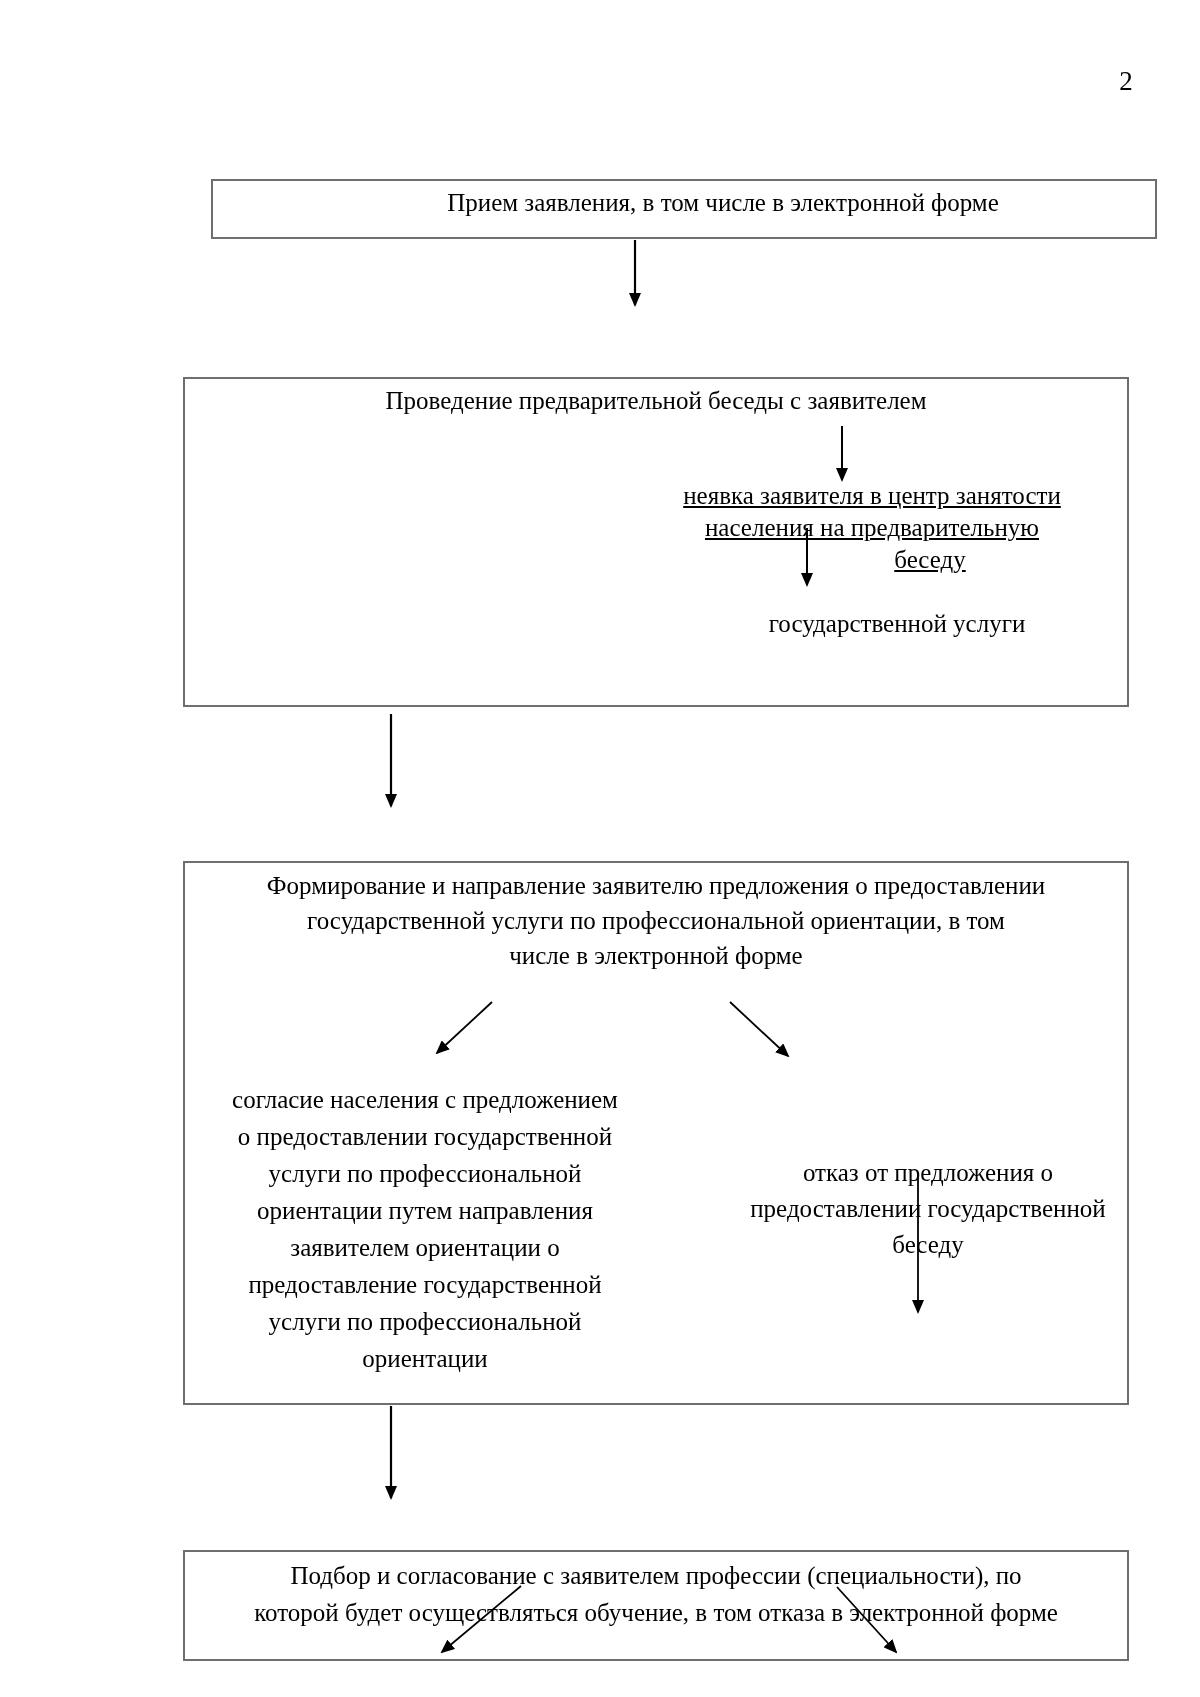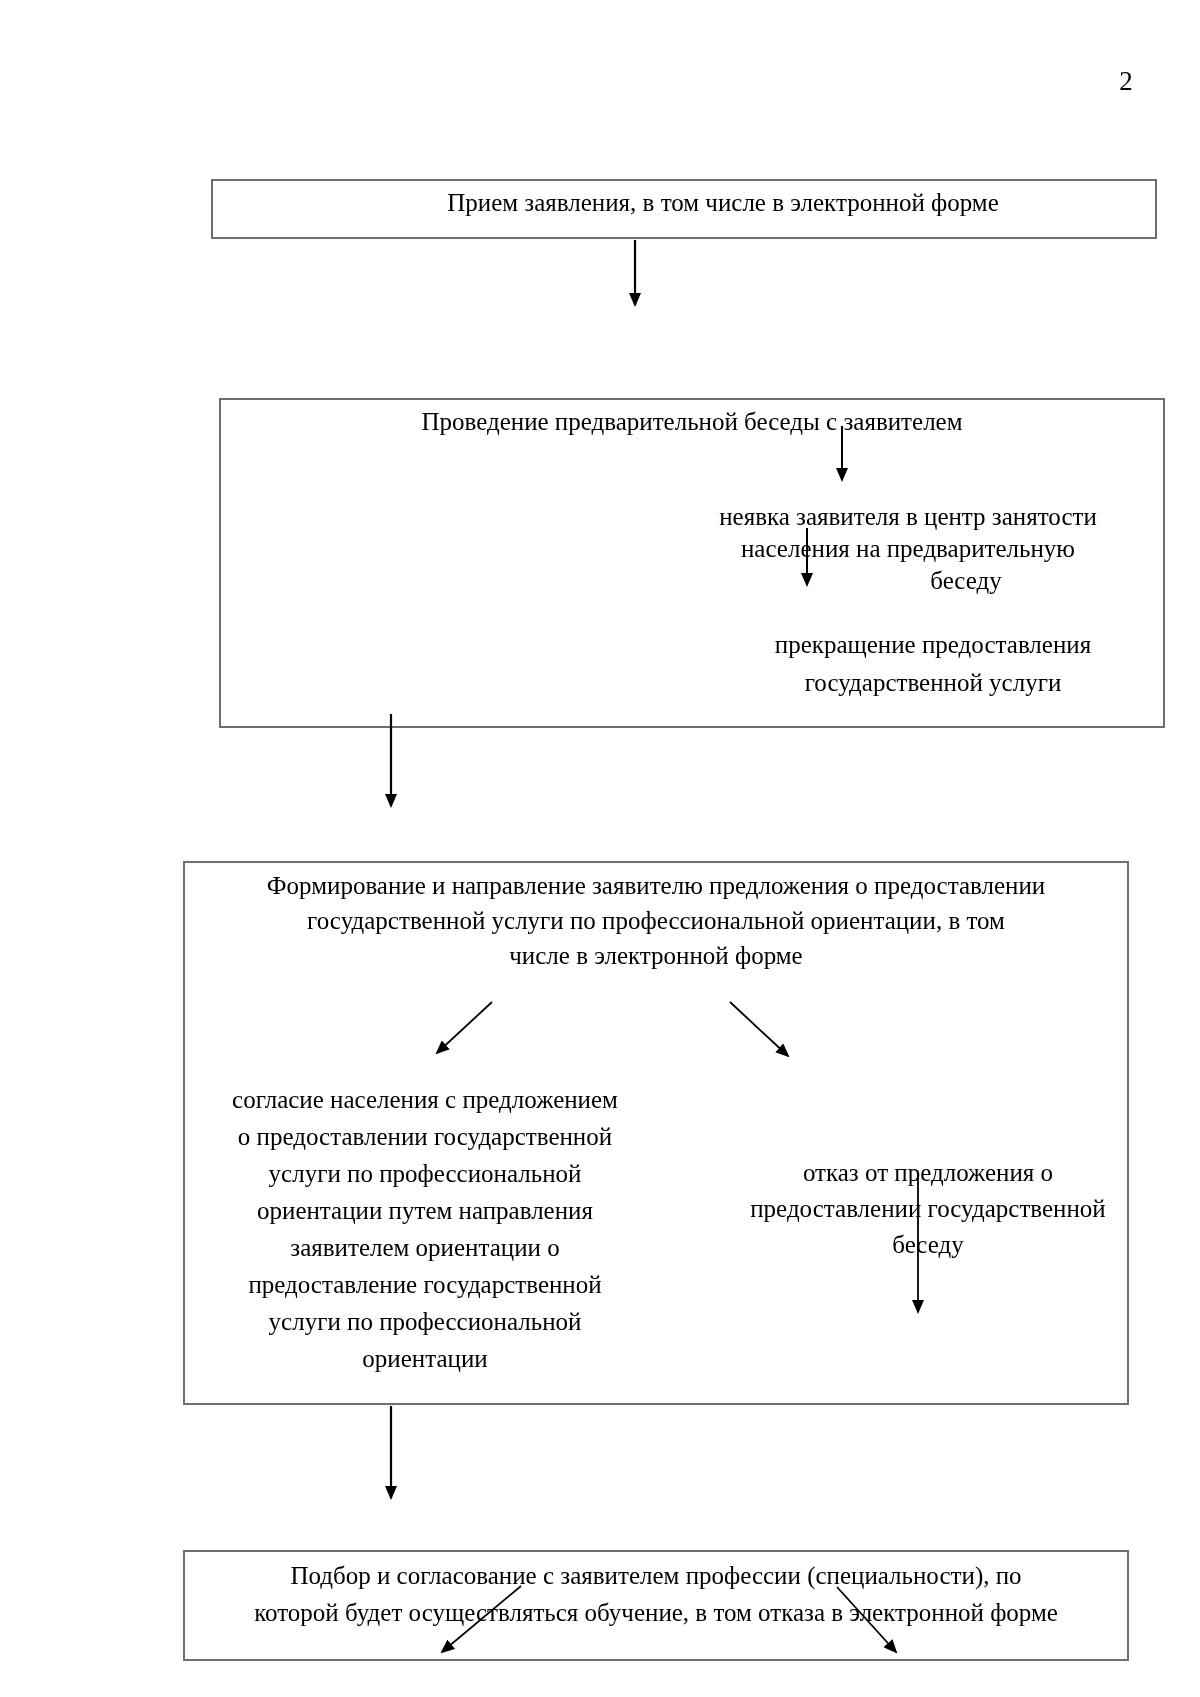--- a/index.html
+++ b/index.html
@@ -25,21 +25,21 @@
     font-size: 27px;
     text-align: center;
   }
   .fc-box {
     position: absolute;
     border: 2px solid #6e6e6e;
     box-sizing: border-box;
     background: transparent;
   }
   #box1 { left: 183px; top: 179px; width: 946px; height: 60px; margin-left: 28px; }
-  #box2 { left: 183px; top: 398px; width: 946px; height: 330px; margin-left: 36px; }
+  #box2 { left: 183px; top: 377px; width: 946px; height: 330px; }
   #box3 { left: 183px; top: 861px; width: 946px; height: 544px; }
   #box4 { left: 183px; top: 1550px; width: 946px; height: 111px; padding-left: 20px; }
 
   .tblock {
     position: absolute;
     text-align: center;
   }
   .tblock .ln { display: block; }
 
   
@@ -50,20 +50,21 @@
   }
 
   
   .box2-title {
     left: 0; right: 0; top: 7px;
     line-height: 30px;
   }
   .box2-noshow {
     left: 437px; top: 101px; width: 500px;
     line-height: 32px;
+    text-decoration: underline;
   }
   .box2-noshow .ln:nth-child(3) { transform: translateX(58px); }
   .box2-termination {
     left: 462px; top: 226px; width: 500px;
     line-height: 38px;
   }
 
   
   .box3-title {
     left: 0; right: 0; top: 5px;
@@ -109,21 +110,20 @@
   </div>
 
   <div class="fc-box" id="box2">
     <div class="tblock box2-title">Проведение предварительной беседы с заявителем</div>
     <div class="tblock box2-noshow">
       <span class="ln">неявка заявителя в центр занятости</span>
       <span class="ln">населения на предварительную</span>
       <span class="ln">беседу</span>
     </div>
     <div class="tblock box2-termination">
-      <span class="ln">прекращение предоставления</span>
       <span class="ln">государственной услуги</span>
     </div>
   </div>
 
   <div class="fc-box" id="box3">
     <div class="tblock box3-title">
       <span class="ln">Формирование и направление заявителю предложения о предоставлении</span>
       <span class="ln">государственной услуги по профессиональной ориентации, в том</span>
       <span class="ln">числе в электронной форме</span>
     </div>

